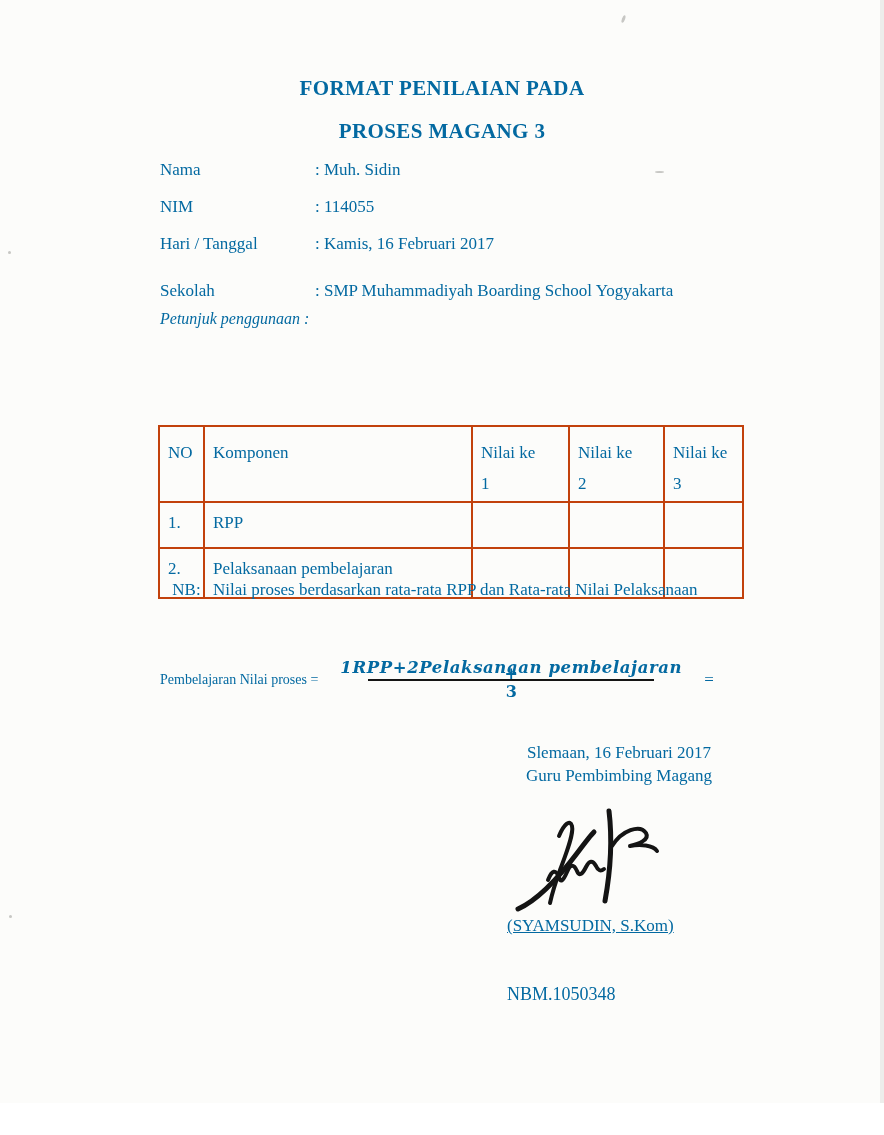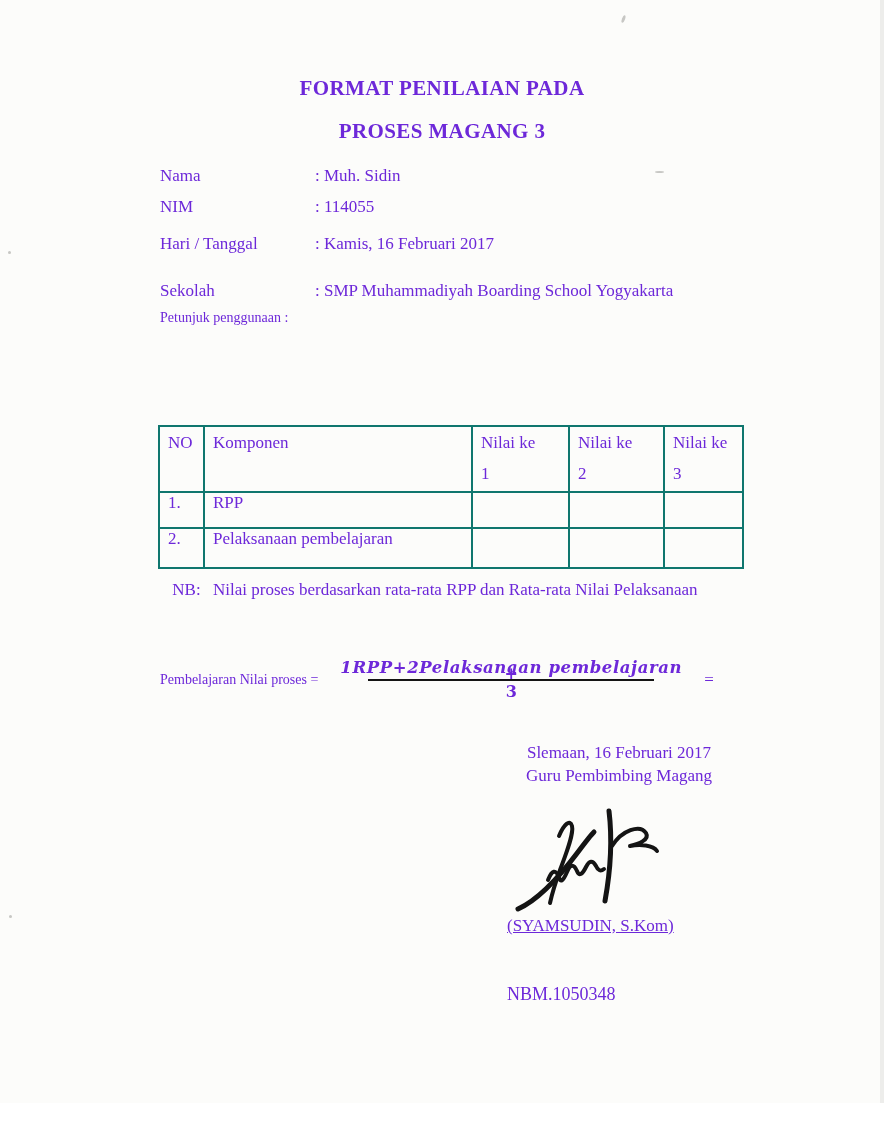--- a/index.html
+++ b/index.html
@@ -1,43 +1,43 @@
 <!DOCTYPE html>
 <html><head>
 <meta charset="utf-8">
 <style>
   html,body{margin:0;padding:0;}
   .page{
     position:relative;
     width:884px;height:1103px;
     background:#fcfcfa;
     font-family:"Liberation Serif",serif;
-    color:#6d28d9;
+    color:#0369a1;
     overflow:hidden;
   }
   .scan-edge{position:absolute;right:0;top:0;width:4px;height:100%;background:#ededeb;}
   .speck{position:absolute;background:#9a9a98;border-radius:50%;opacity:.55;}
 
   .title{position:absolute;left:0;width:100%;text-align:center;
          font-weight:bold;font-size:21px;letter-spacing:.4px;}
   .title1{top:76px;}
   .title2{top:119px;}
 
   .frow{position:absolute;left:160px;font-size:17px;white-space:nowrap;}
   .frow .flabel{display:inline-block;width:155px;}
-  .f1{top:160px;margin-top:6px;} .f2{top:197px;} .f3{top:234px;} .f4{top:281px;}
-  .petunjuk{position:absolute;left:160px;top:310px;font-size:14px;}
+  .f1{top:160px;} .f2{top:197px;} .f3{top:234px;} .f4{top:281px;}
+  .petunjuk{position:absolute;left:160px;top:310px;font-size:16px;font-style:italic;}
 
   .para{position:absolute;left:160px;top:351px;width:584px;
         font-size:17px;line-height:32px;text-align:justify;text-indent:49px;}
 
   table.grid{position:absolute;left:158px;top:425px;border-collapse:collapse;
              table-layout:fixed;width:584px;font-size:17px;}
-  table.grid td{border:2px solid #0f766e;vertical-align:top;
-                padding:0 6px 0 8px;overflow:hidden;}
+  table.grid td{border:2px solid #c2410c;vertical-align:top;
+                padding:10px 6px 0 8px;overflow:hidden;}
   .hcell div{line-height:31px;}
   .hrow td{height:64px;}
   .brow1 td{height:34px;}
   .brow2 td{height:38px;}
 
   .nbrow{position:absolute;left:160px;top:580px;font-size:17px;white-space:nowrap;}
   .nbrow .nblabel{display:inline-block;width:53px;text-align:center;}
 
   .formula{position:absolute;left:160px;top:658px;display:flex;align-items:center;}
   .formula .flab{font-size:14px;white-space:nowrap;}

